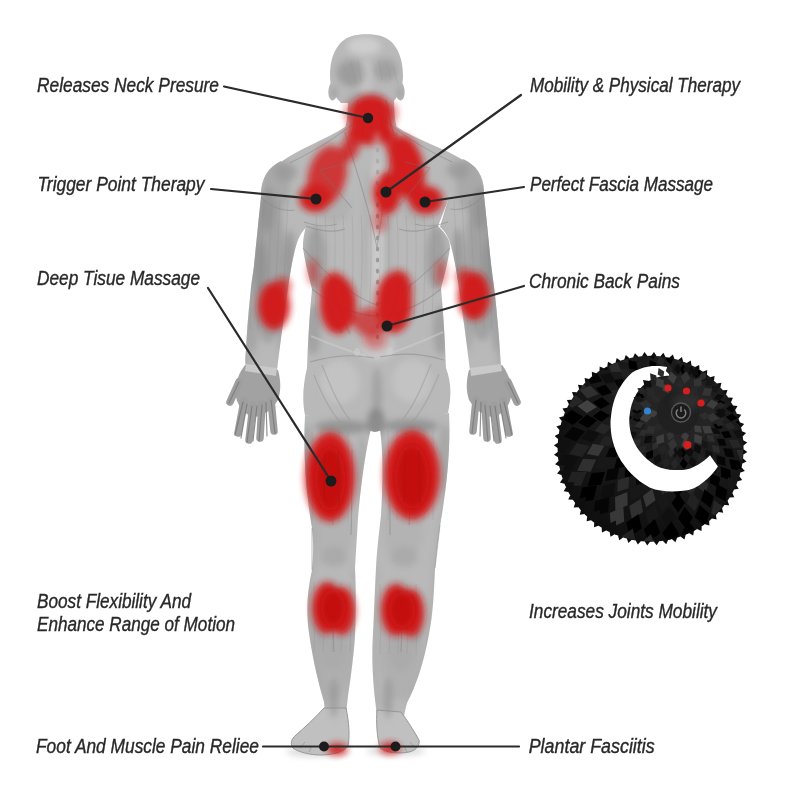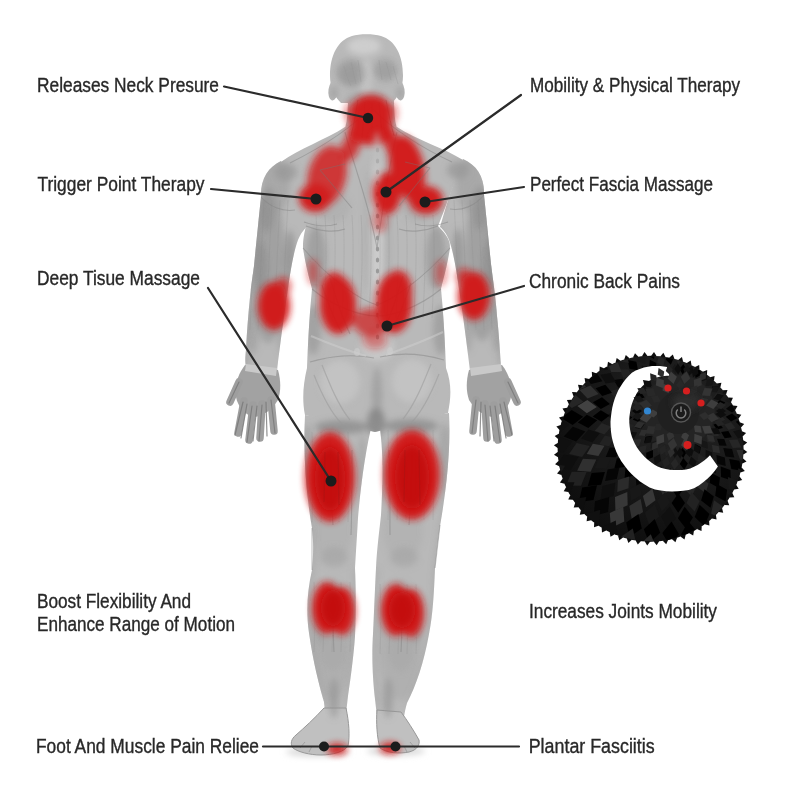--- a/index.html
+++ b/index.html
@@ -1,15 +1,15 @@
 <!DOCTYPE html>
 <html><head><meta charset="utf-8">
 <style>
  html,body{margin:0;padding:0;background:#ffffff;}
- #page{position:relative;width:800px;height:800px;background:#ffffff;overflow:hidden;}
+ #page{position:relative;width:800px;height:800px;background:#ffffff;overflow:hidden;font-style:italic;}
  text{font-family:"Liberation Sans",sans-serif;fill:#282828;stroke:#282828;stroke-width:.35;}
 </style></head>
 <body>
 <div id="page">
 <svg width="800" height="800" viewBox="0 0 800 800">
 <defs>
  <radialGradient id="gBall" cx="62%" cy="32%" r="85%">
   <stop offset="0" stop-color="#262626"></stop>
           <stop offset=".55" stop-color="#161616"></stop>
           <stop offset="1" stop-color="#0a0a0a"></stop>

